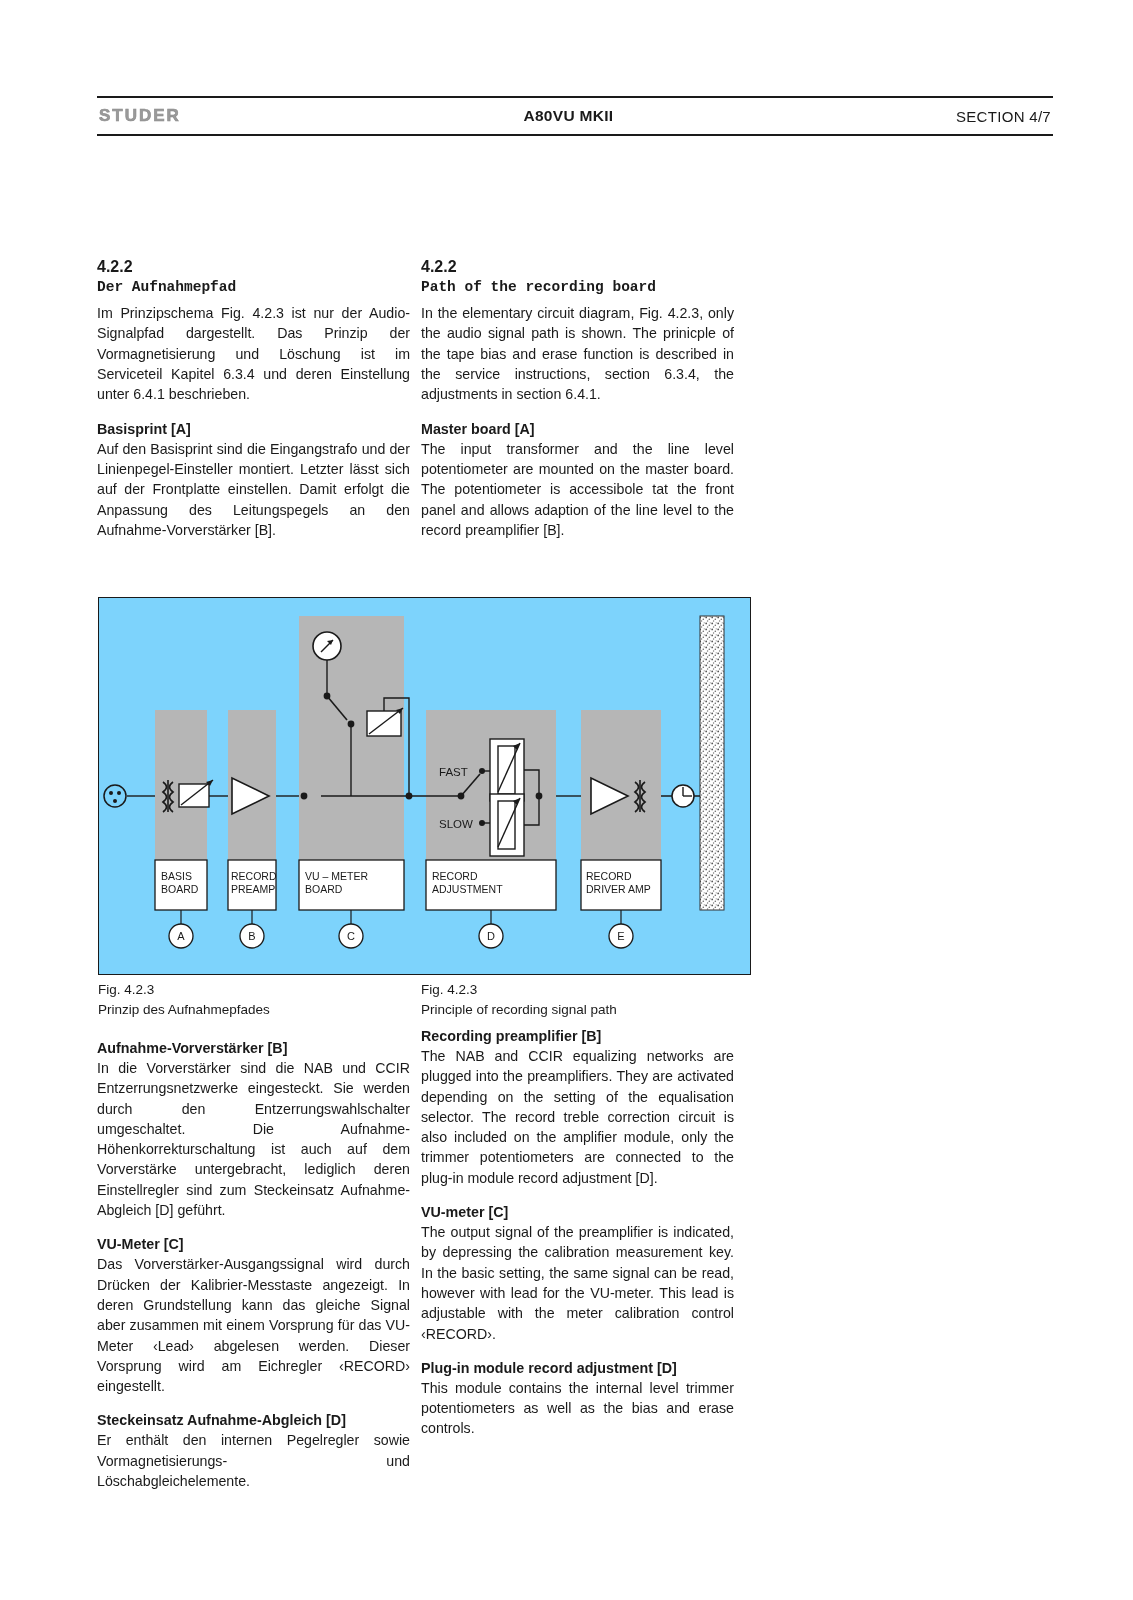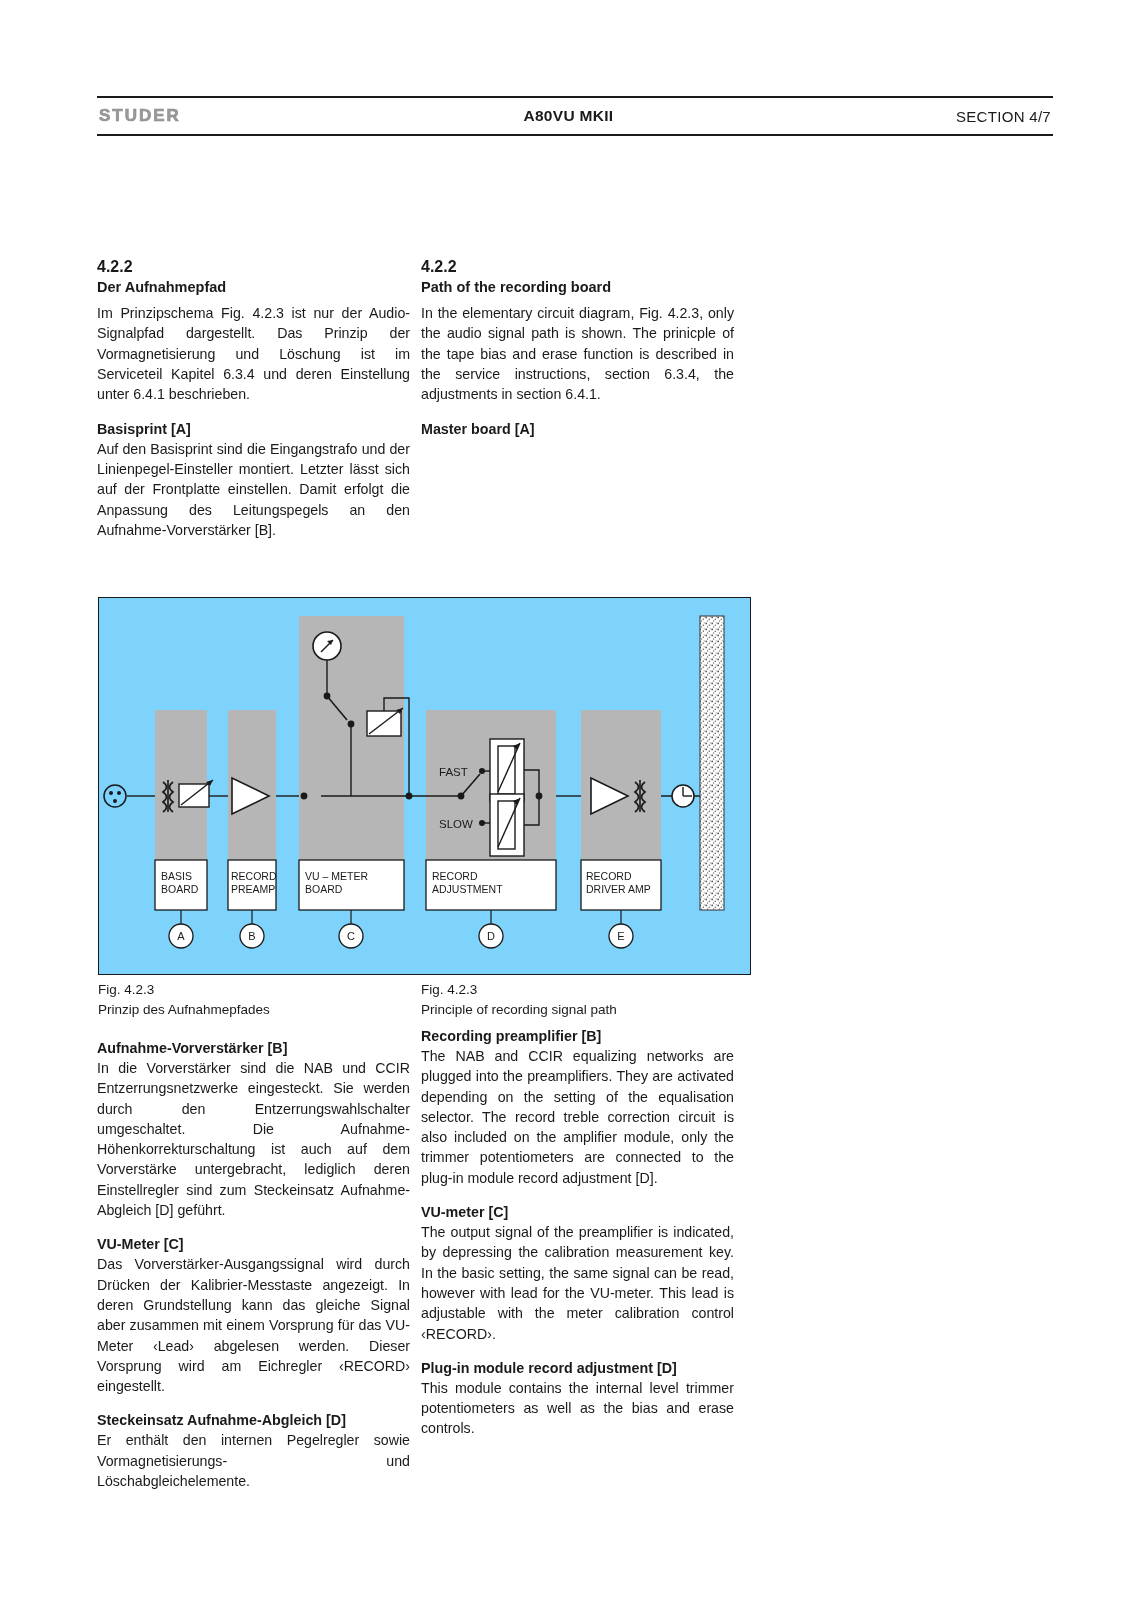--- a/index.html
+++ b/index.html
@@ -71,20 +71,21 @@
     font-size: 16px;
     font-weight: bold;
     margin: 0;
     line-height: 1.35;
   }
   h4.head {
     font-size: 14.5px;
     font-weight: bold;
     margin: 0 0 6px 0;
     line-height: 1.35;
+    font-family: Liberation Mono, monospace;
   }
   p.body {
     font-size: 14.2px;
     line-height: 1.43;
     margin: 0 0 16px 0;
     text-align: justify;
     hyphens: manual;
   }
   p.body:last-child { margin-bottom: 0; }
   h5.sub {
@@ -144,20 +145,21 @@
     <p class="body">Im Prinzipschema Fig. 4.2.3 ist nur der Audio-Signalpfad dargestellt. Das Prinzip der Vormagnetisierung und Löschung ist im Serviceteil Kapitel 6.3.4 und deren Einstellung unter 6.4.1 beschrieben.</p>
     <h5 class="sub">Basisprint [A]</h5>
     <p class="body">Auf den Basisprint sind die Eingangstrafo und der Linienpegel-Einsteller montiert. Letzter lässt sich auf der Frontplatte einstellen. Damit erfolgt die Anpassung des Leitungspegels an den Aufnahme-Vorverstärker [B].</p>
   </div>
 
   <div class="col-right block-top-right">
     <h4 class="num">4.2.2</h4>
     <h4 class="head">Path of the recording board</h4>
     <p class="body">In the elementary circuit diagram, Fig. 4.2.3, only the audio signal path is shown. The prinicple of the tape bias and erase function is described in the service instructions, section 6.3.4, the adjustments in section 6.4.1.</p>
     <h5 class="sub">Master board [A]</h5>
+    <p class="body">The input transformer and the line level potentiometer are mounted on the master board. The potentiometer is accessibole tat the front panel and allows adaption of the line level to the record preamplifier [B].</p>
   </div>
 
   <div class="figure-box">
     <svg width="650" height="375" viewBox="0 0 650 375">
       <defs>
         <pattern id="speckle" width="6" height="6" patternUnits="userSpaceOnUse">
           <rect width="6" height="6" fill="#ffffff"></rect>
           <circle cx="1.2" cy="1.4" r="0.9" fill="#555"></circle>
           <circle cx="4.3" cy="3.2" r="0.8" fill="#666"></circle>
           <circle cx="2.6" cy="5.0" r="0.7" fill="#777"></circle>

